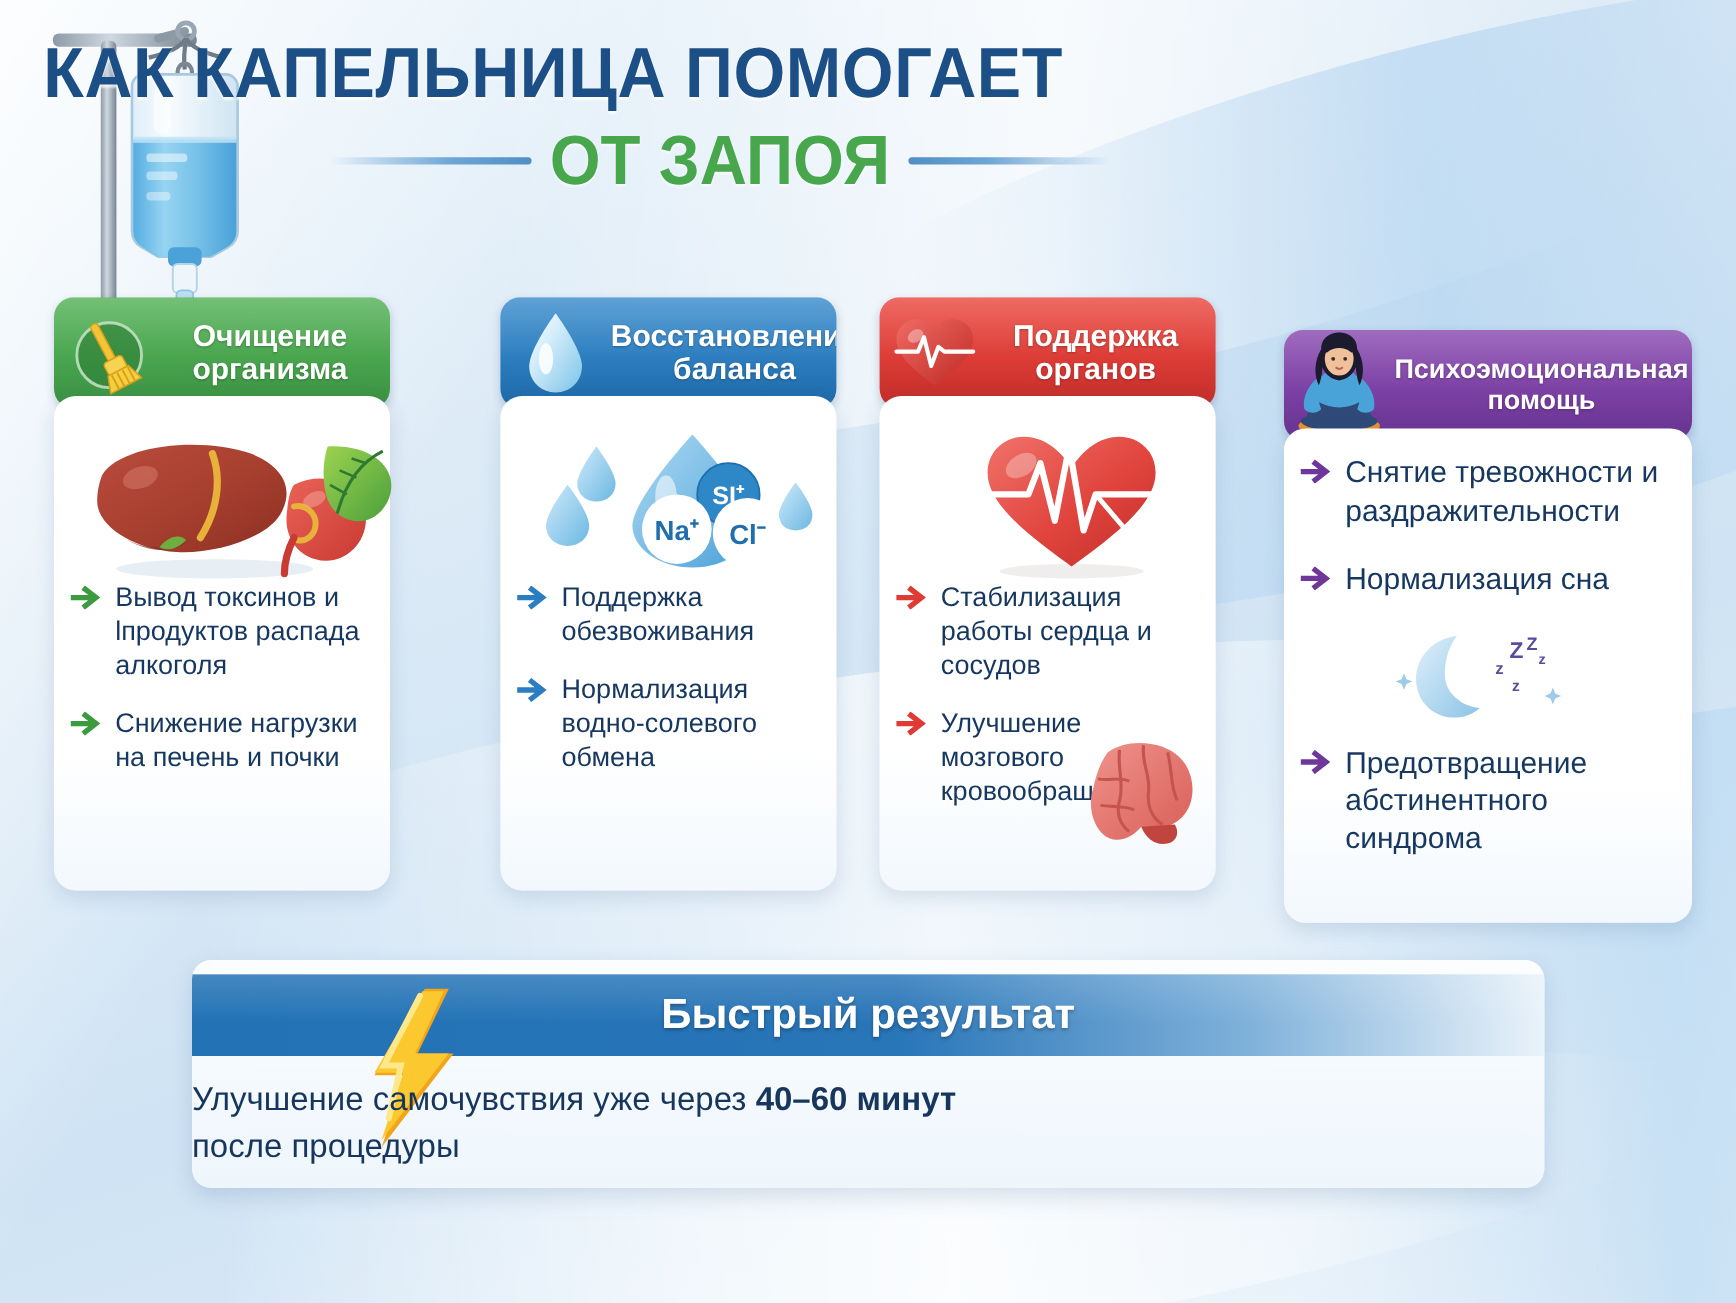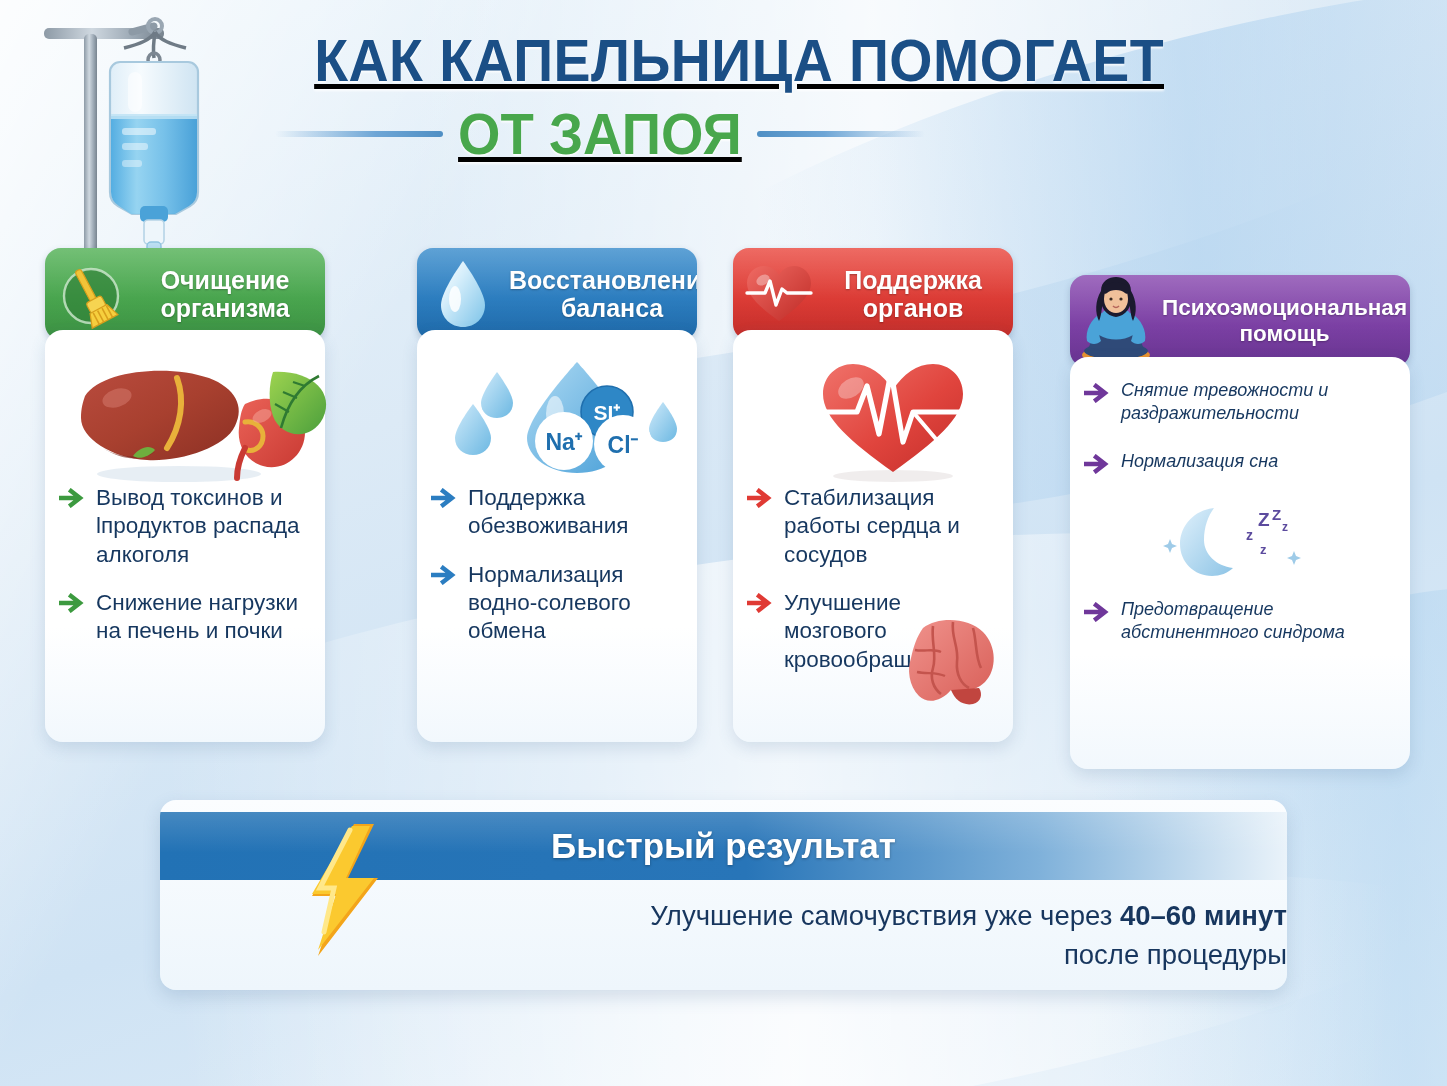--- a/index.html
+++ b/index.html
@@ -25,21 +25,21 @@
     background:linear-gradient(95deg, rgba(255,255,255,0) 20%, rgba(255,255,255,.7) 52%, rgba(255,255,255,0) 82%);
     transform:rotate(-8deg);border-radius:50%;}
   .sw4{left:900px;top:620px;width:900px;height:520px;
     background:linear-gradient(110deg, rgba(176,212,240,0) 25%, rgba(176,212,240,.5) 55%, rgba(176,212,240,0) 88%);
     transform:rotate(-22deg);border-radius:50%;}
   .sw5{left:-60px;top:880px;width:1700px;height:320px;
     background:linear-gradient(95deg, rgba(255,255,255,0) 15%, rgba(255,255,255,.6) 50%, rgba(255,255,255,0) 85%);
     transform:rotate(-4deg);border-radius:50%;}
 
   
-  #title-block{position:absolute;left:0;top:32px;width:1200px;text-align:right;text-decoration:underline;}
+  #title-block{position:absolute;left:0;top:32px;width:1200px;text-align:left;}
   .t-main{
     font-size:59px;font-weight:bold;letter-spacing:.5px;
     color:#1b4f86;line-height:1;
     font-family:"Liberation Sans", sans-serif;
     transform:scaleX(.94);
     text-shadow:0 2px 2px rgba(255,255,255,.8);
   }
   .t-sub-row{display:flex;align-items:center;justify-content:center;gap:6px;margin-top:14px;}
   .t-rule{height:6px;width:168px;
     background:linear-gradient(90deg,rgba(110,166,214,0) 0%, #6ea6d6 60%, #4f8fc4 100%);
@@ -80,35 +80,35 @@
     box-shadow:0 6px 16px rgba(60,100,145,.16);
     padding:26px 14px 18px 14px;box-sizing:border-box;
   }
   .card-art{height:128px;position:relative;}
   .c4 .card-body{padding-top:22px;}
 
   .blist{margin:0;padding:0;list-style:none;}
   .bitem{display:flex;gap:9px;margin-bottom:20px;align-items:flex-start;}
   .barrow{flex:0 0 28px;margin-top:4px;}
   .btxt{font-size:22.5px;line-height:1.26;color:#16375f;font-weight:400;}
-  .c4 .btxt{font-size:18px;font-style:italic;}
+  .c4 .btxt{font-size:25px;}
   .c4 .bitem{margin-bottom:26px;}
 
   
   #banner{position:absolute;left:160px;top:800px;width:1127px;height:190px;
     background:linear-gradient(180deg,#fbfdff,#eef6fc);
     border-radius:16px;box-shadow:0 7px 18px rgba(60,100,145,.18);overflow:hidden;}
   #banner-bar{position:absolute;left:0;top:12px;width:1127px;height:68px;
     background:linear-gradient(90deg,#2272b5 0%,#2875b8 52%,#7fb1da 78%,#eaf3fa 100%);}
   .bar-gloss{position:absolute;inset:0;background:linear-gradient(180deg,rgba(255,255,255,.16),rgba(255,255,255,0) 60%);}
   #banner-title{position:absolute;left:0;top:12px;width:1127px;height:68px;
     display:flex;align-items:center;justify-content:center;
     color:#fff;font-size:35px;font-weight:bold;text-shadow:0 1px 3px rgba(0,0,0,.3);}
   #bolt{position:absolute;left:140px;top:22px;width:86px;height:136px;}
-  #banner-text{position:absolute;left:0;top:96px;width:1127px;text-align:right;
+  #banner-text{position:absolute;left:0;top:96px;width:1127px;text-align:left;
     color:#17365e;font-size:27.5px;line-height:1.42;}
   #banner-text b{font-weight:bold;}
 </style>
 </head>
 <body>
 
 <div id="stage">
 
   <div class="swoosh sw1"></div>
   <div class="swoosh sw2"></div>

